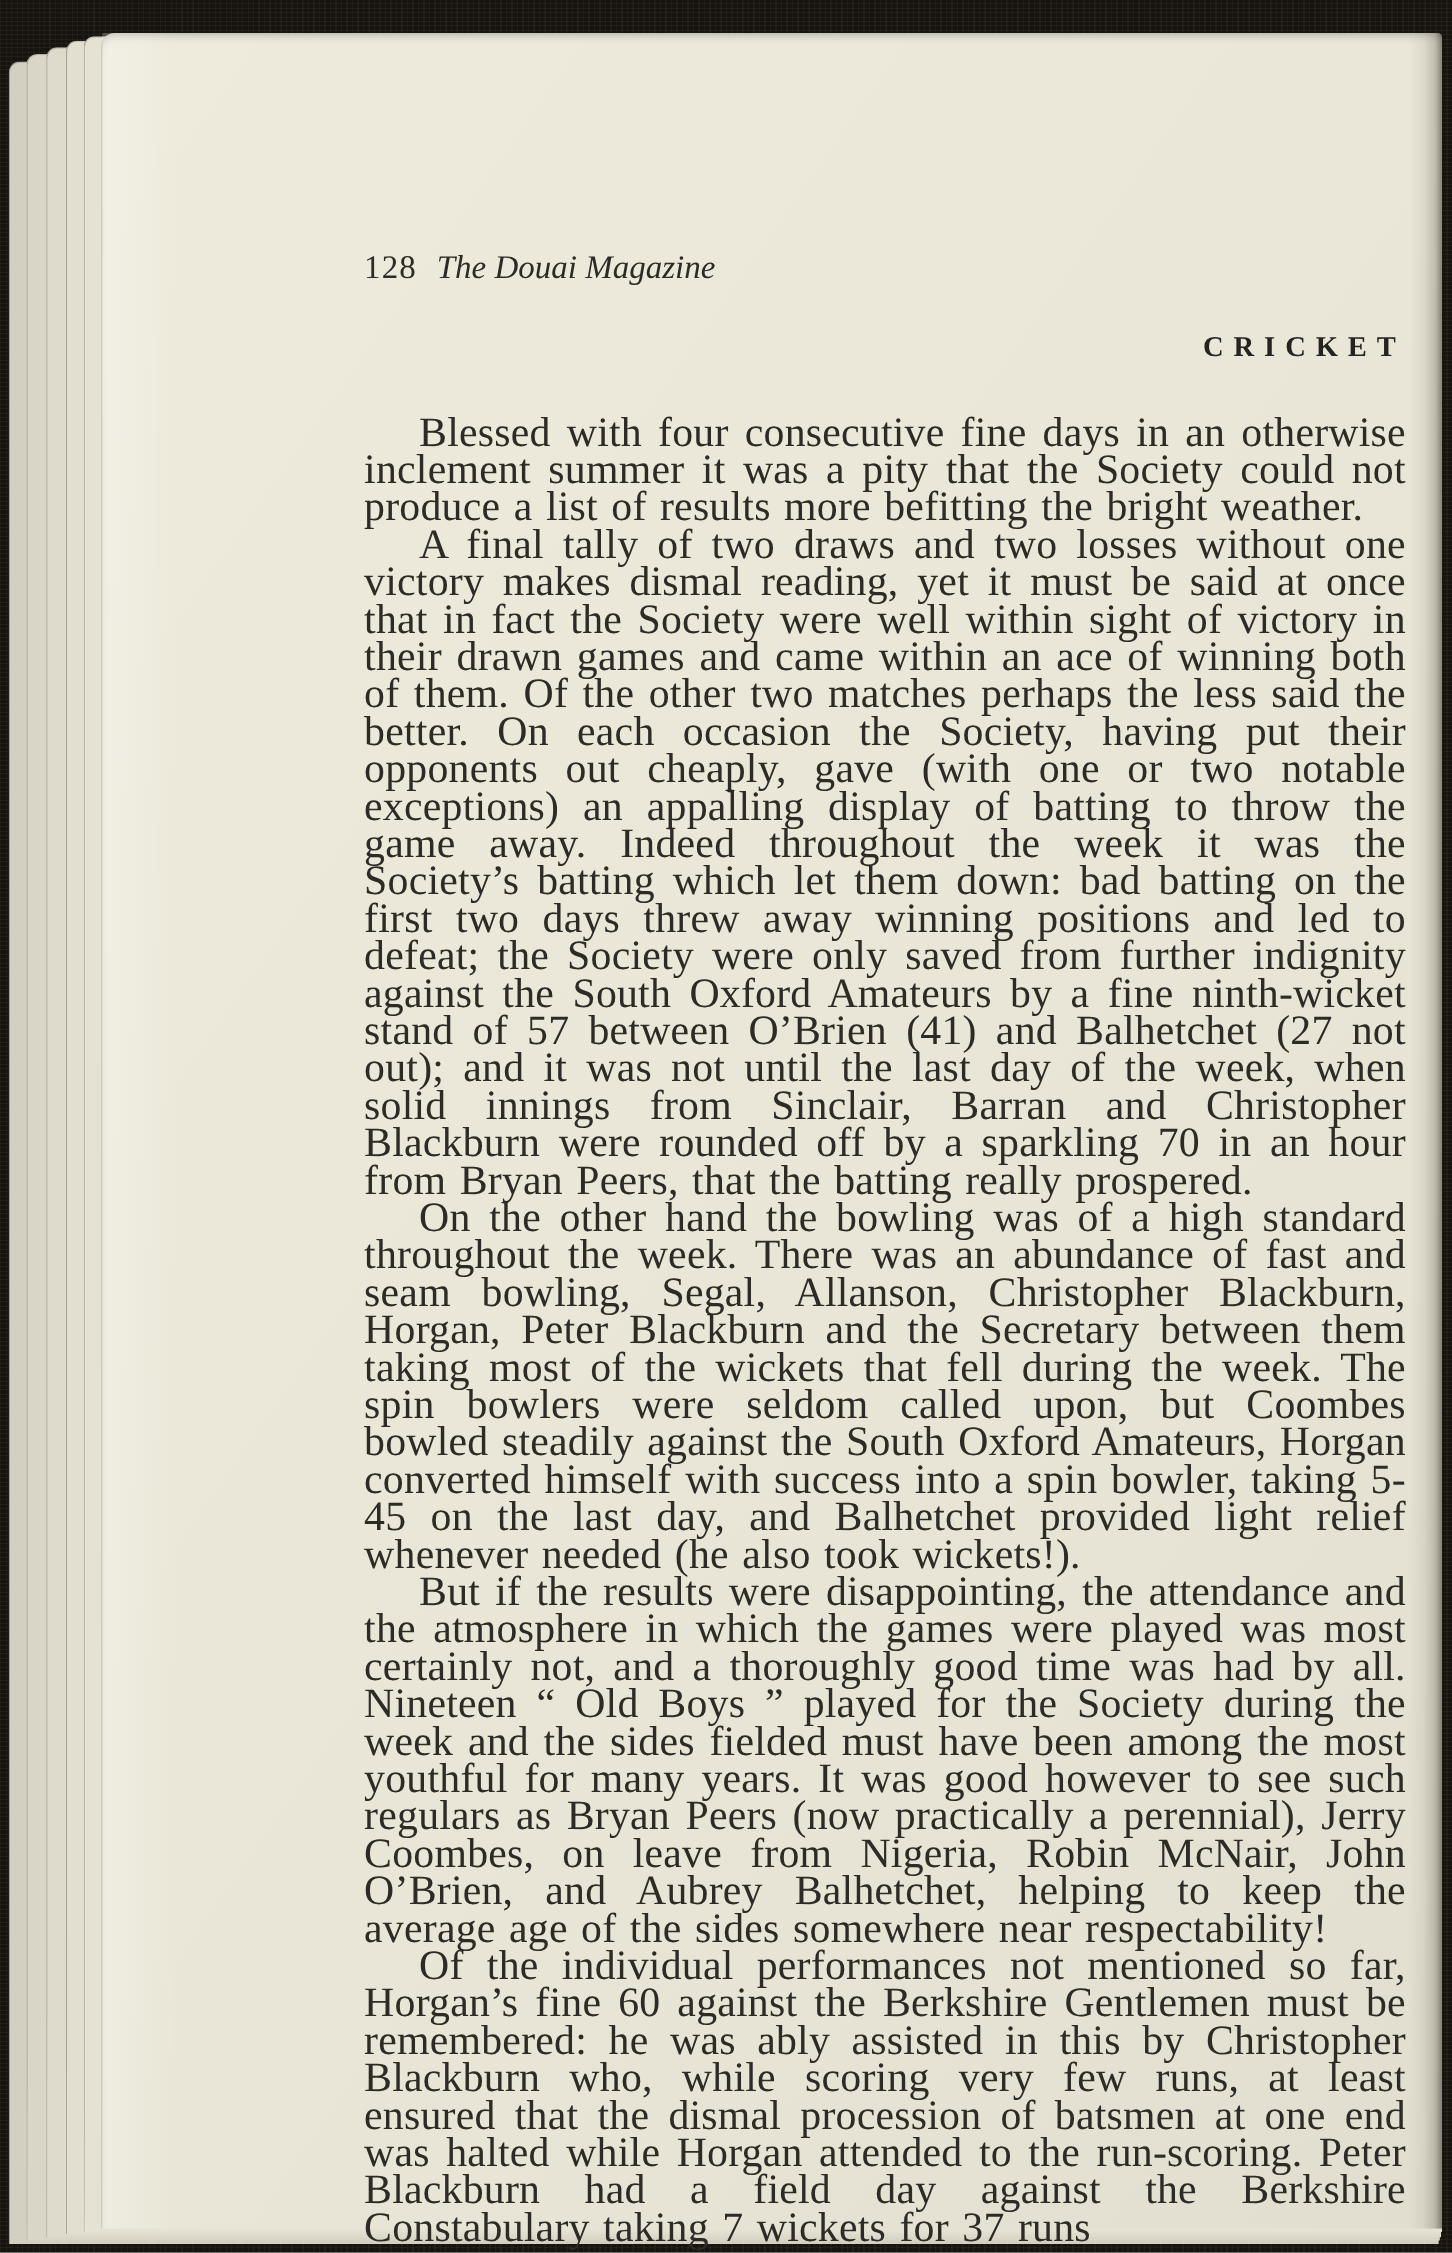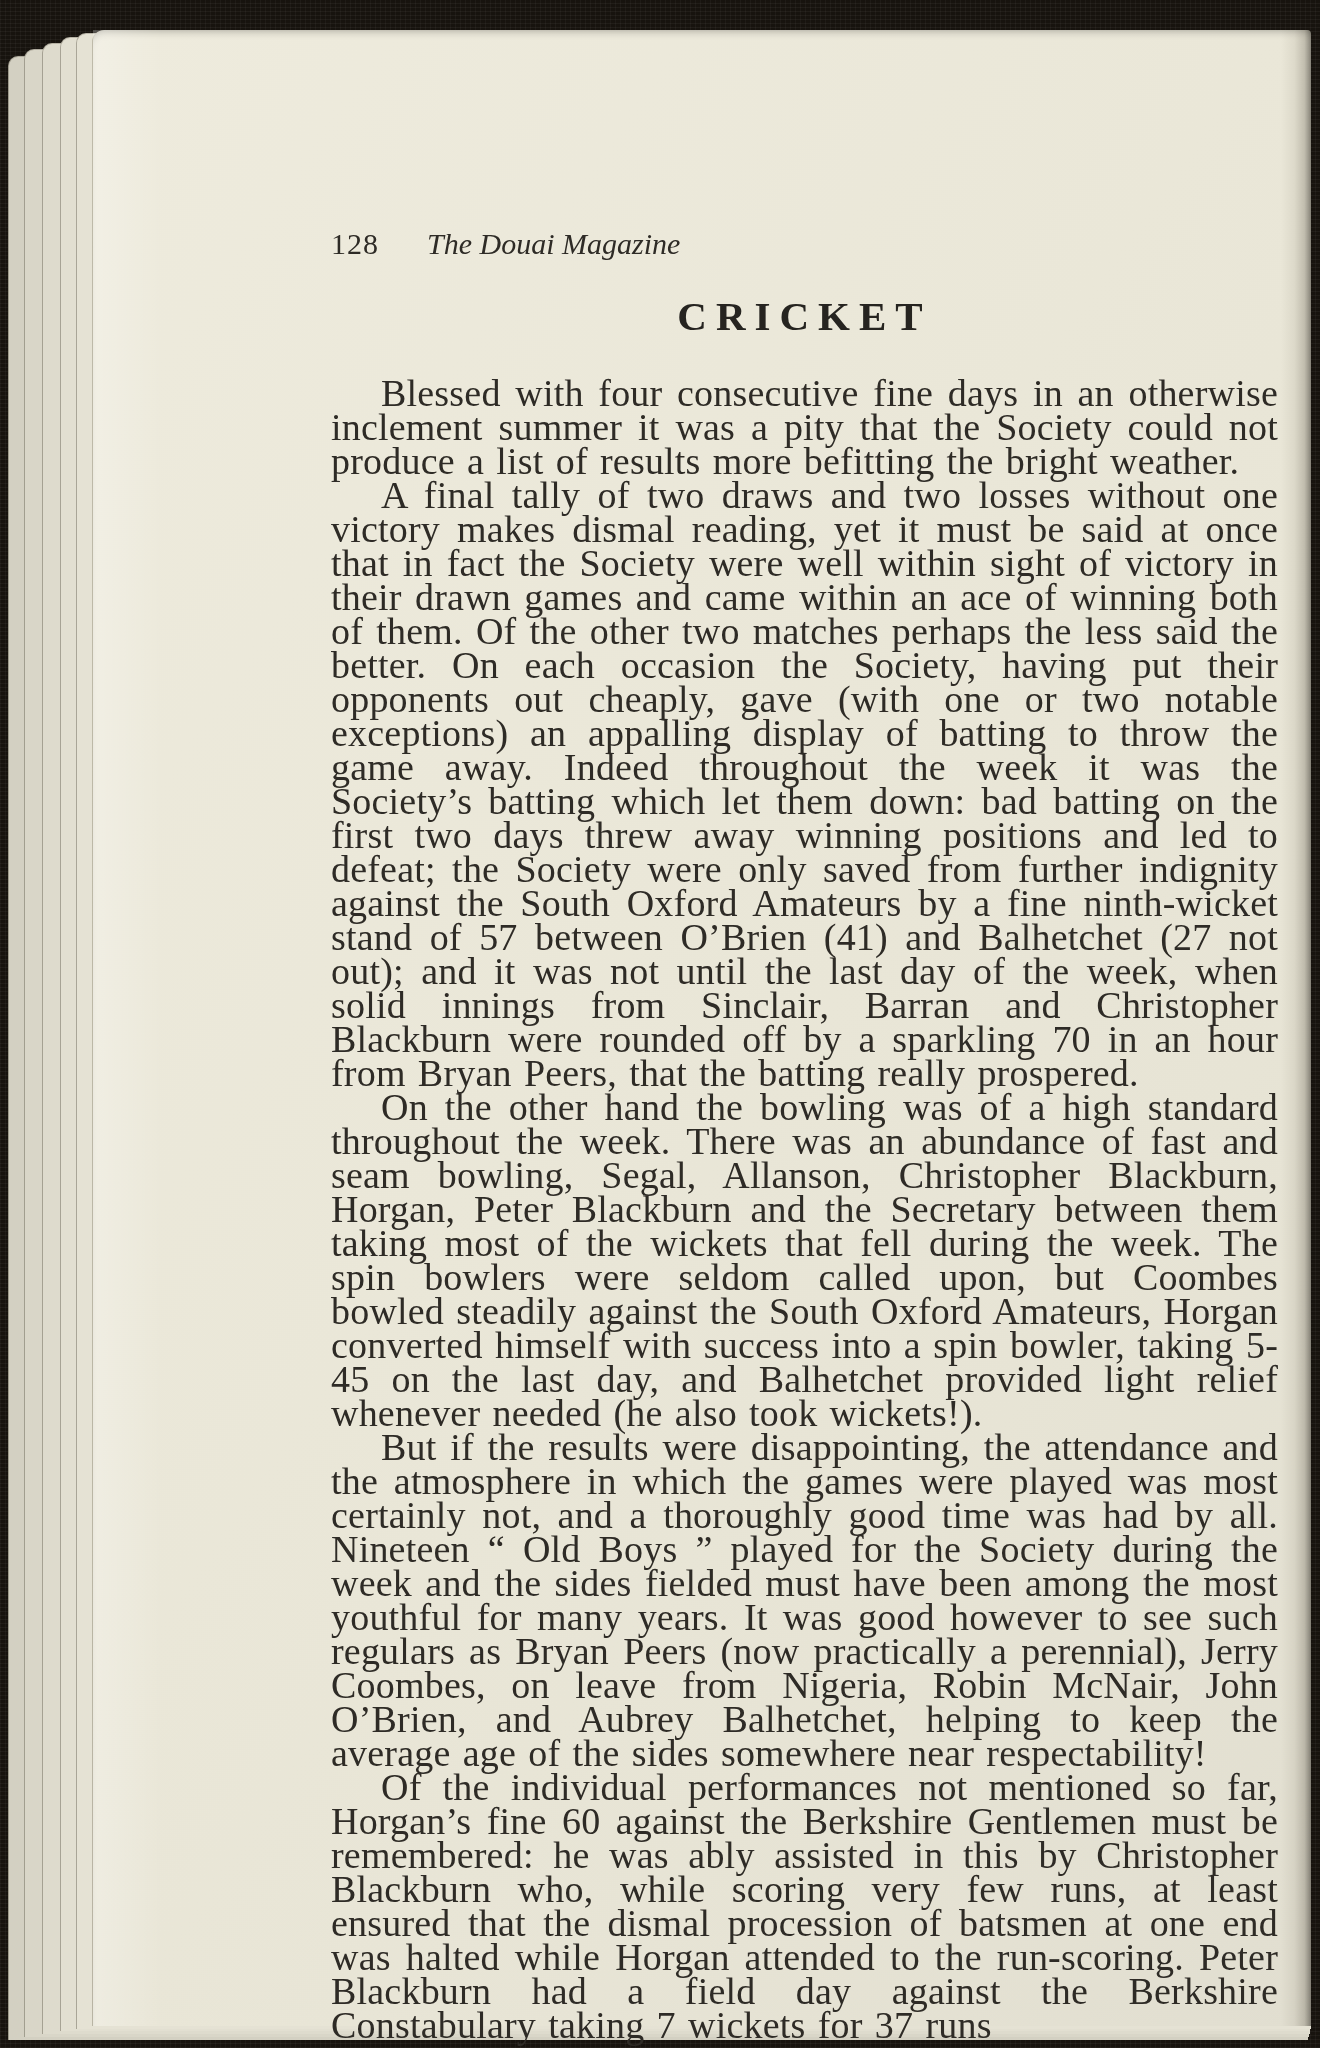--- a/index.html
+++ b/index.html
@@ -78,28 +78,28 @@
     font-size: 30px;
     line-height: 36px;
     white-space: nowrap;
   }
   .page-number {
     display: inline-block;
     letter-spacing: 1px;
   }
   .magazine-title {
     display: inline-block;
-    margin-left: 48px;
+    margin-left: 18px;
     font-style: italic;
   }
 
   .article-title {
     margin-top: 36px;
-    text-align: center;
-    font-size: 41px;
+    text-align: right;
+    font-size: 26px;
     line-height: 36px;
     font-weight: 700;
     letter-spacing: 9px;
     color: #262420;
   }
 
   .article-body {
     margin-top: 42px;
     font-size: 38px;
     line-height: 34px;

